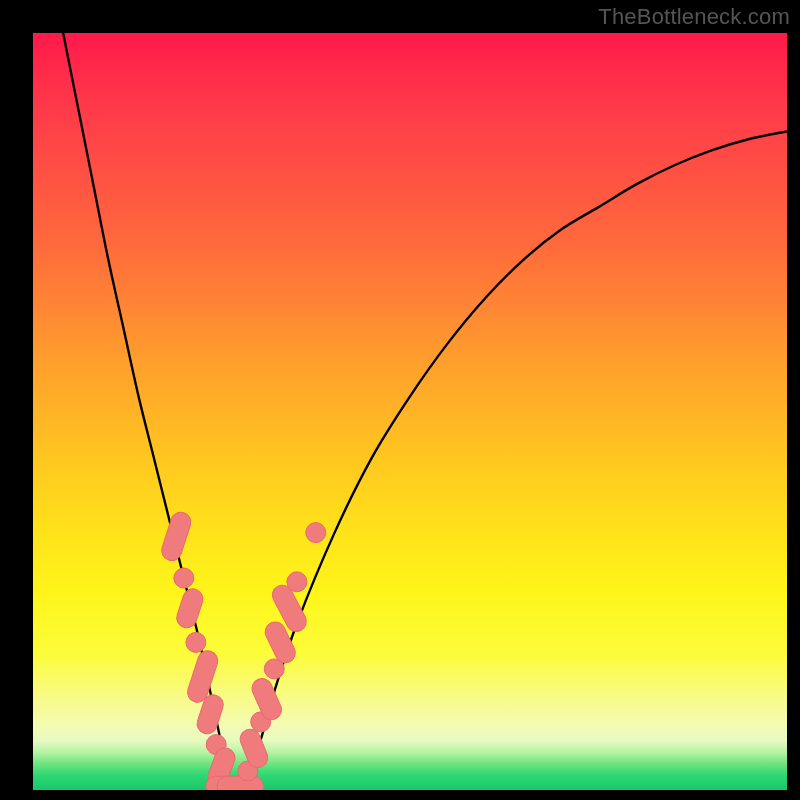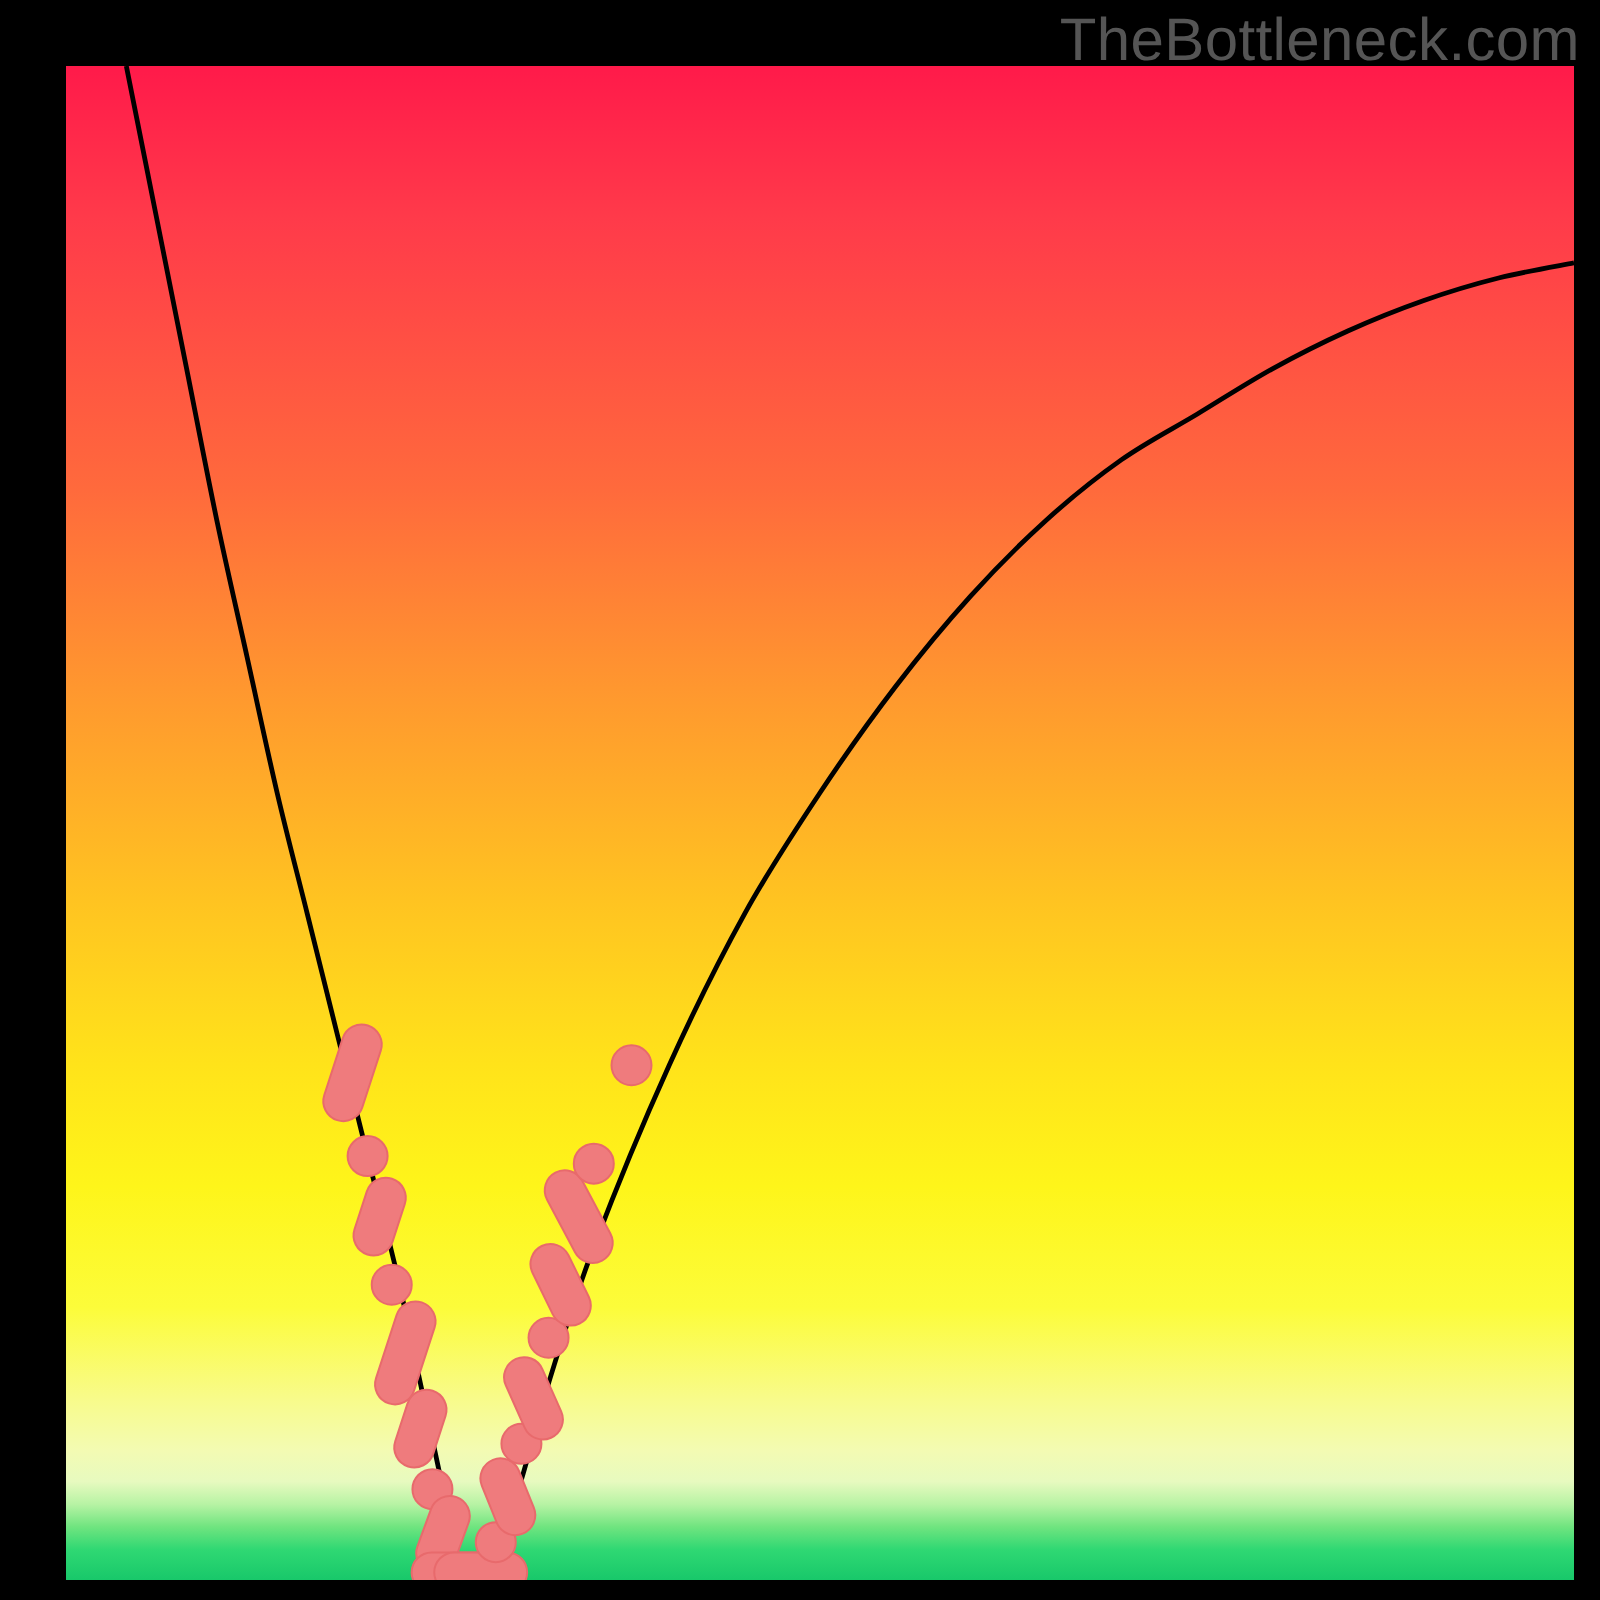--- a/index.html
+++ b/index.html
@@ -48,21 +48,21 @@
     left: 33px;
     top: 33px;
     width: 754px;
     height: 757px;
   }
   .watermark {
     position: absolute;
     top: 4px;
     right: 10px;
     color: #555;
-    font-size: 30px;
+    font-size: 22px;
     letter-spacing: 0.2px;
     font-weight: 500;
     user-select: none;
   }
 </style>
 </head>
 <body>
 
 <div class="frame">
   <div class="plot-area"></div>

